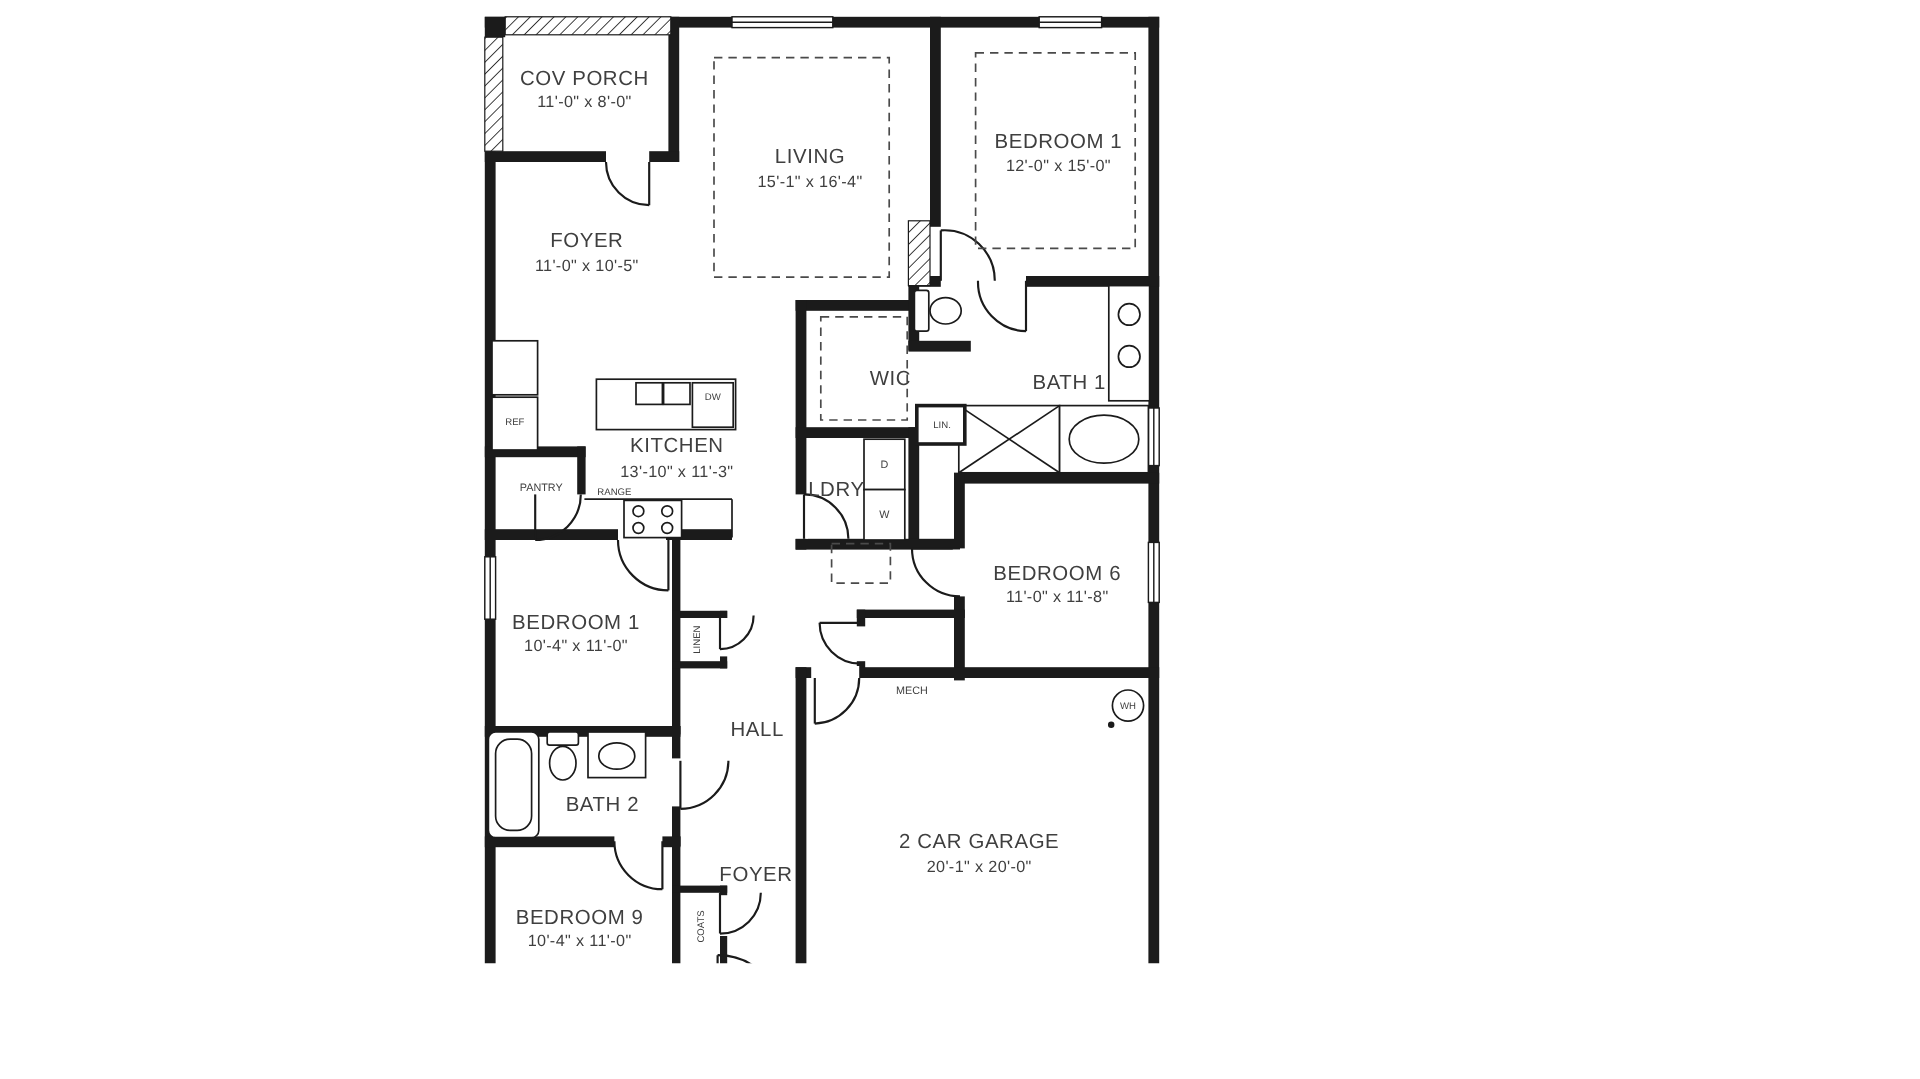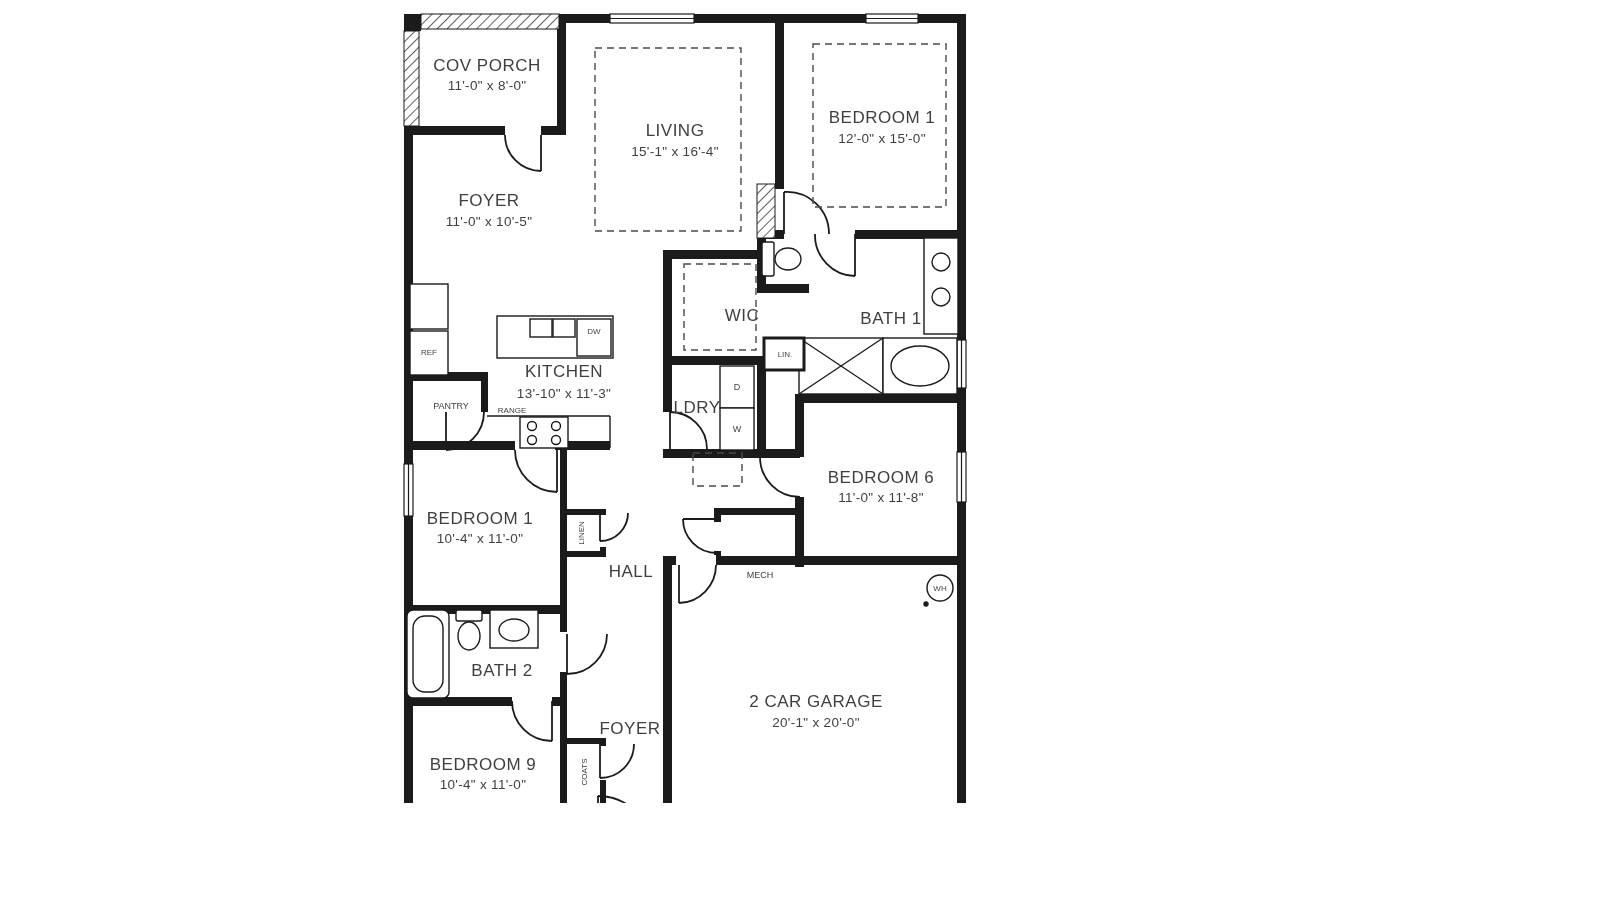--- a/index.html
+++ b/index.html
@@ -249,21 +249,21 @@
     <div class="lbl room-dims" style="left:564px;top:393px">13'-10" x 11'-3"</div>
 
     <div class="lbl room-name" style="left:697px;top:408px">LDRY</div>
 
     <div class="lbl room-name" style="left:881px;top:478px">BEDROOM 6</div>
     <div class="lbl room-dims" style="left:881px;top:497px">11'-0" x 11'-8"</div>
 
     <div class="lbl room-name" style="left:480px;top:519px">BEDROOM 1</div>
     <div class="lbl room-dims" style="left:480px;top:538px">10'-4" x 11'-0"</div>
 
-    <div class="lbl room-name" style="left:631px;top:572px">HALL</div>
+    <div class="lbl room-name" style="left:631px;top:608px">HALL</div>
 
     <div class="lbl room-name" style="left:502px;top:671px">BATH 2</div>
 
     <div class="lbl room-name" style="left:630px;top:729px">FOYER</div>
 
     <div class="lbl room-name" style="left:816px;top:702px">2 CAR GARAGE</div>
     <div class="lbl room-dims" style="left:816px;top:722px">20'-1" x 20'-0"</div>
 
     <div class="lbl room-name" style="left:483px;top:765px">BEDROOM 9</div>
     <div class="lbl room-dims" style="left:483px;top:784px">10'-4" x 11'-0"</div>

